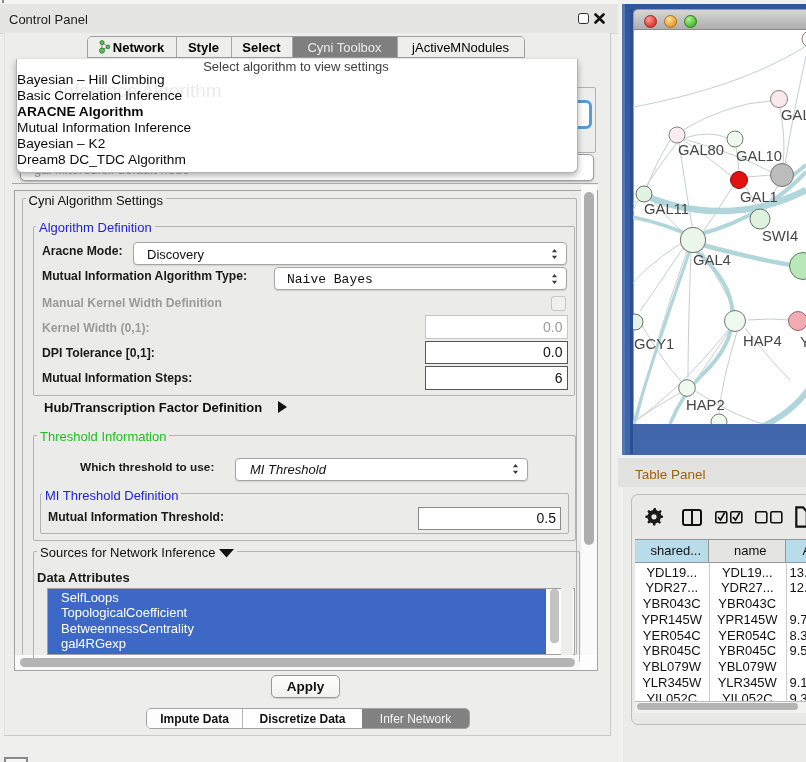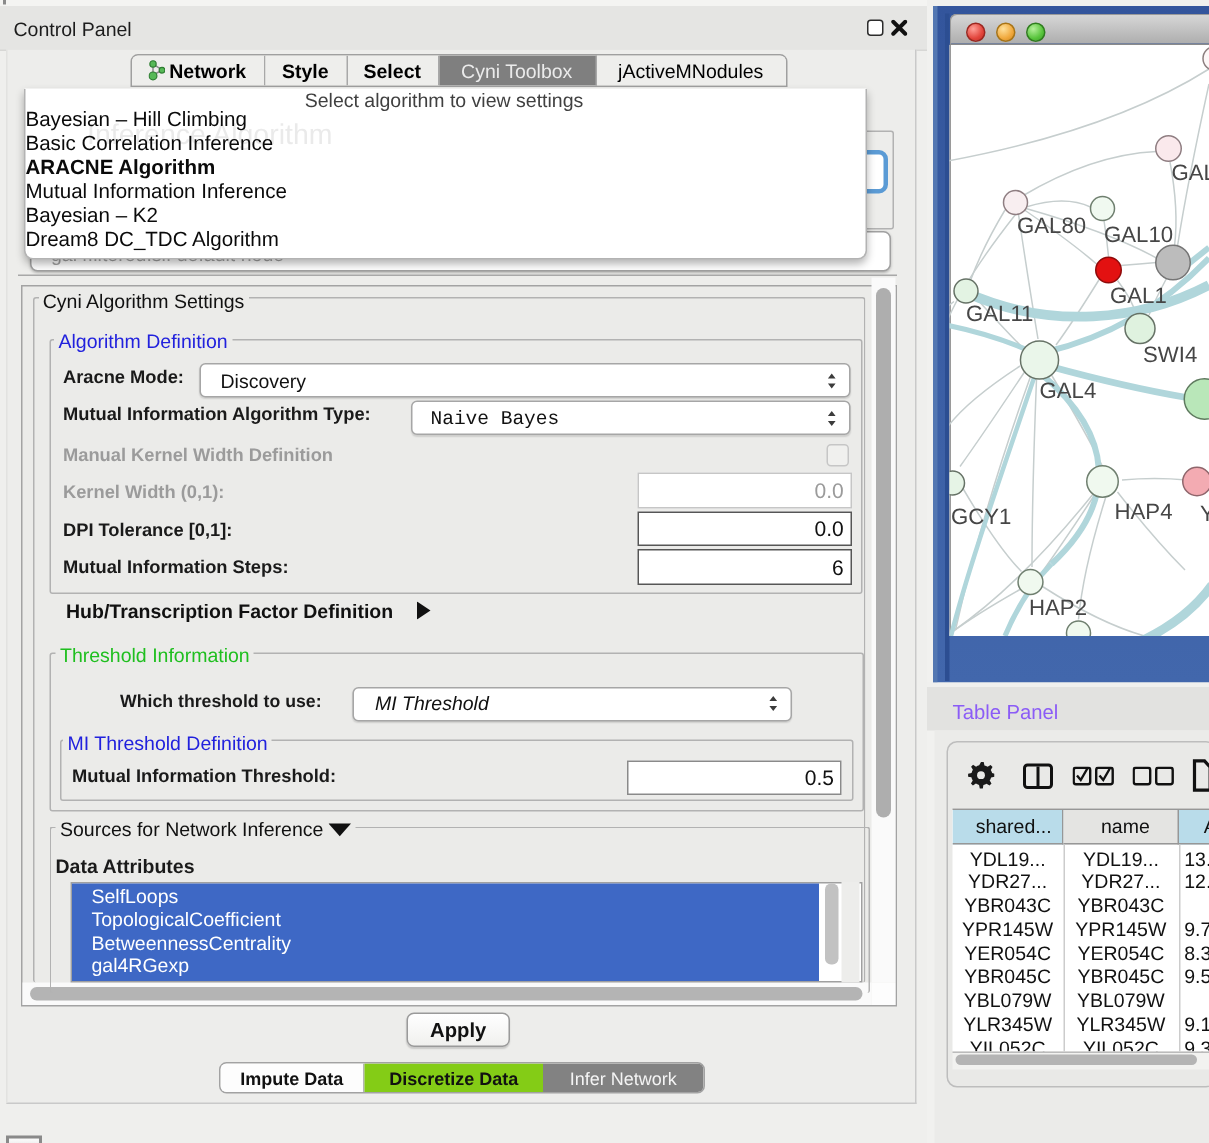--- a/index.html
+++ b/index.html
@@ -141,21 +141,21 @@
 <div class="abs" style="left:46.5px;top:588px;width:528px;height:67px;background:#fff;border:1px solid #a0a0a0;box-sizing:border-box;"></div>
 <div class="abs" style="left:47.5px;top:589px;width:498.5px;height:65px;background:#3e68c5;"></div>
 <div class="abs" style="left:61px;top:590px;font-size:13px;color:#fff;line-height:15.4px;z-index:2;">SelfLoops<br>TopologicalCoefficient<br>BetweennessCentrality<br>gal4RGexp</div>
 <div class="abs" style="left:550px;top:589px;width:8.5px;height:54px;background:#c2c2c2;border-radius:4px;"></div>
 <div class="abs" style="left:561px;top:588px;width:12px;height:67px;background:#ededeb;"></div>
 
 <div class="abs" style="left:271px;top:675px;width:67px;height:21px;background:linear-gradient(#ffffff,#f0f0ee);border:1px solid #9a9a9a;border-radius:5px;box-shadow:0 1px 1px rgba(0,0,0,0.15);display:flex;align-items:center;justify-content:center;font-size:13.5px;font-weight:bold;color:#111;">Apply</div>
 
 <div class="abs" style="left:146px;top:708px;height:19px;display:flex;border:1px solid #a2a2a2;border-radius:5px;overflow:hidden;font-size:12px;font-weight:bold;">
  <div style="width:95px;display:flex;align-items:center;justify-content:center;background:#fdfdfd;border-right:1px solid #b5b5b5;color:#111;">Impute Data</div>
- <div style="width:119px;display:flex;align-items:center;justify-content:center;background:#84cc16;color:#111;">Discretize Data</div>
+ <div style="width:119px;display:flex;align-items:center;justify-content:center;background:#ffffff;color:#111;">Discretize Data</div>
  <div style="width:107px;display:flex;align-items:center;justify-content:center;background:#828282;color:#f4f4f4;font-weight:normal;">Infer Network</div>
 </div>
 
 <div class="abs" style="left:4px;top:757px;width:20px;height:10px;border:2px solid #8a8a8a;background:linear-gradient(#fcfcfc,#d8d8d8);"></div>
 
 <div class="abs" style="left:618px;top:0;width:188px;height:762px;background:#f1f1ef;"></div>
 <div class="abs" style="left:618px;top:0;width:188px;height:4px;background:#f0f0ee;"></div>
 <div class="abs" style="left:622px;top:3.5px;width:184px;height:451px;background:linear-gradient(#33559c,#4267ac);"></div>
 <div class="abs" style="left:622px;top:3.5px;width:3px;height:451px;background:#5377b2;"></div>
 <div class="abs" style="left:630px;top:9px;width:3px;height:445px;background:#2c4e92;"></div>
@@ -238,21 +238,21 @@
     <text x="693" y="265">GAL4</text>
     <text x="634" y="349">GCY1</text>
     <text x="743" y="346">HAP4</text>
     <text x="800" y="347">YEL0</text>
     <text x="686" y="410">HAP2</text>
   </g>
 </svg>
 
 <div class="abs" style="left:618px;top:454.5px;width:188px;height:3.5px;background:#f0f0ee;"></div>
 <div class="abs" style="left:618px;top:458px;width:188px;height:29px;background:#e2e2e0;"></div>
-<div class="abs" style="left:635px;top:466.5px;font-size:13.5px;color:#8b5cf6;">Table Panel</div>
+<div class="abs" style="left:635px;top:466.5px;font-size:13.5px;color:#a16207;">Table Panel</div>
 <div class="abs" style="left:623px;top:487px;width:183px;height:275px;background:#ebebe9;"></div>
 
 <div class="abs" style="left:631px;top:494px;width:180px;height:231px;background:#e9e9e7;border:1.5px solid #bdbdbd;border-radius:7px;box-sizing:border-box;"></div>
 
 <svg class="abs" style="left:645px;top:508px;" width="18" height="18" viewBox="0 0 18 18">
   <path fill="#1a1a1a" d="M9 0 L10.8 0 L11.3 2.3 A7 7 0 0 1 13.4 3.2 L15.4 2 L16.7 3.3 L15.5 5.3 A7 7 0 0 1 16.4 7.4 L18 7.8 L18 9.8 L15.7 10.3 A7 7 0 0 1 14.8 12.4 L16 14.4 L14.7 15.7 L12.7 14.5 A7 7 0 0 1 10.6 15.4 L10.2 17.6 L8.2 17.6 L7.7 15.3 A7 7 0 0 1 5.6 14.4 L3.6 15.6 L2.3 14.3 L3.5 12.3 A7 7 0 0 1 2.6 10.2 L0.4 9.8 L0.4 7.8 L2.7 7.3 A7 7 0 0 1 3.6 5.2 L2.4 3.2 L3.7 1.9 L5.7 3.1 A7 7 0 0 1 7.8 2.2 Z"></path>
   <circle cx="9" cy="8.8" r="2.6" fill="#e9e9e7"></circle>
 </svg>
 <div class="abs" style="left:682px;top:509px;width:20px;height:17px;border:2.6px solid #111;border-radius:3px;box-sizing:border-box;"></div>
 <div class="abs" style="left:690.7px;top:511px;width:2.6px;height:13px;background:#111;"></div>

